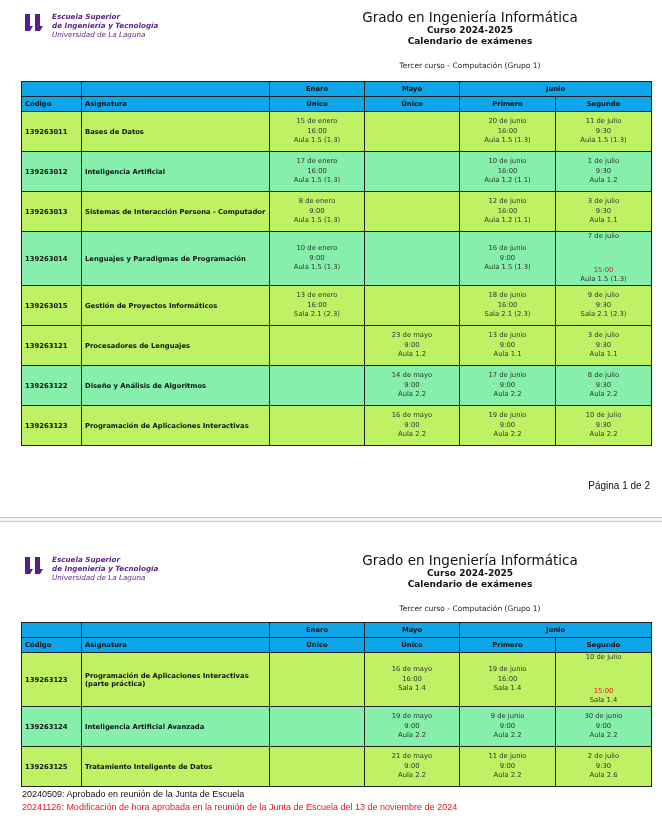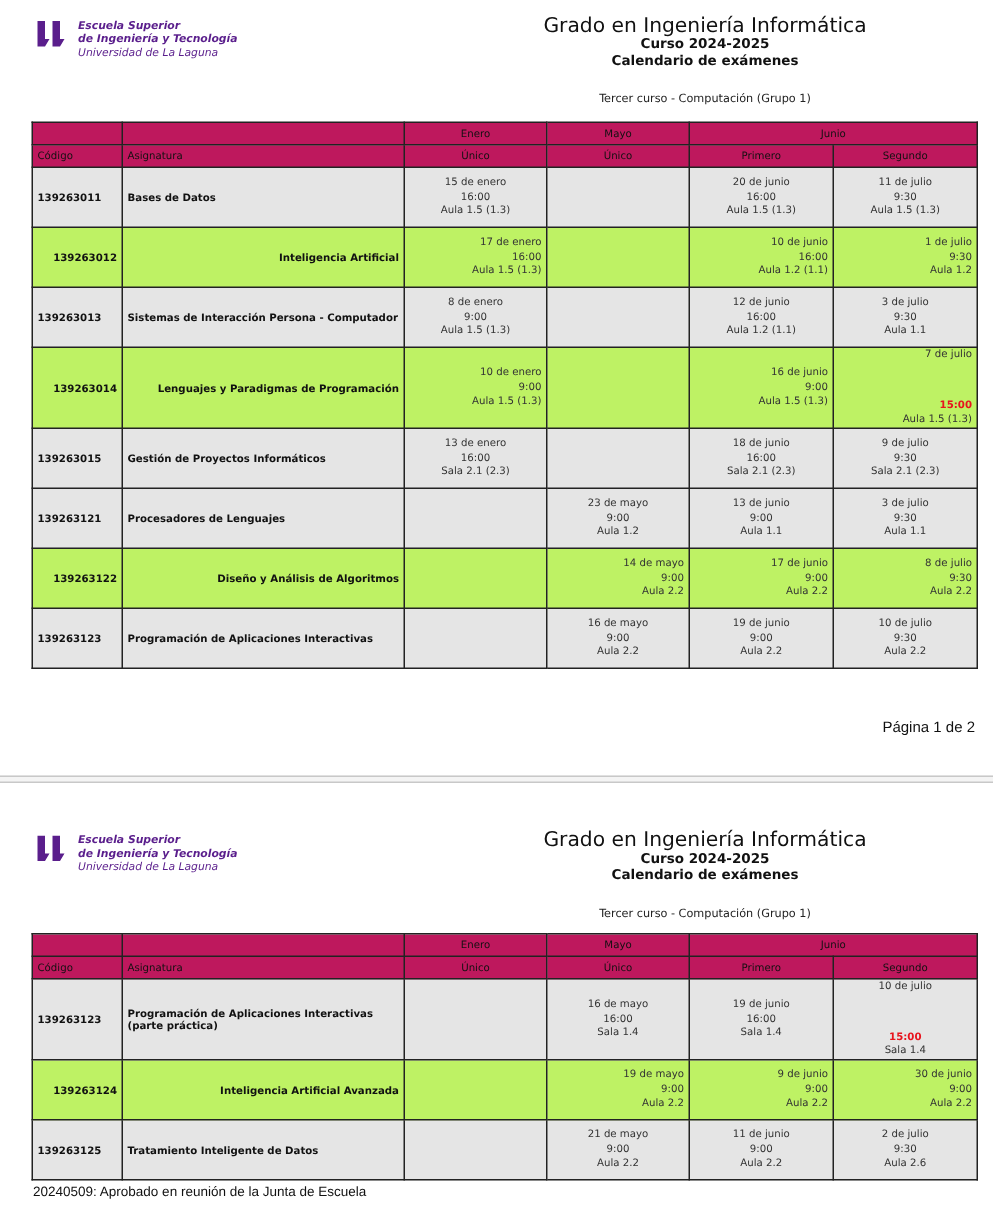--- a/index.html
+++ b/index.html
@@ -12,27 +12,27 @@
   .logo-mark { position: absolute; left: 0; top: 2px; width: 24px; height: 18px; }
   .logo-text { position: absolute; left: 28px; top: 0; font-size: 7.2px; line-height: 9px; color: #5a1e8c; font-style: italic; }
   .logo-text .b { font-weight: bold; }
   .title-block { position: absolute; left: 300px; width: 340px; text-align: center; }
   .t1 { font-size: 13.5px; font-weight: normal; line-height: 16px; }
   .t2 { font-size: 9px; font-weight: bold; line-height: 11px; }
   .t3 { font-size: 9px; font-weight: bold; line-height: 11px; }
   .subtitle { position: absolute; left: 330px; width: 280px; text-align: center; font-size: 7.5px; color: #222; }
   table { position: absolute; left: 21px; width: 630px; border-collapse: collapse; table-layout: fixed; font-size: 6.8px; }
   td, th { border: 1px solid #222; padding: 0 3px; }
-  th { background: #be185d; font-weight: normal; height: 14px; }
+  th { background: #0ea5e9; font-weight: bold; height: 14px; }
   th.left { text-align: left; }
   td.code, td.subj { font-weight: bold; text-align: left; }
   td.exam { text-align: center; line-height: 9.7px; color: #333; }
-  tr.gray td { background: #e5e5e5; }
-  tr.white td { background: #bef264; text-align: right; }
-  .red { color: #e8141e; font-weight: bold; margin-top: 24px; }
+  tr.gray td { background: #bef264; }
+  tr.white td { background: #86efac; }
+  .red { color: #e8141e; font-weight: normal; margin-top: 24px; }
   .pg { position: absolute; right: 12px; top: 480px; font-size: 10px; font-family: "Liberation Sans", sans-serif; }
   .notes { position: absolute; left: 22px; top: 788px; font-family: "Liberation Sans", sans-serif; font-weight: normal; font-size: 9px; line-height: 13px; }
   .note-red { color: #e8141e; }
 </style>
 </head>
 <body>
 
 <div class="page page1">
   <div class="logo">
     <svg class="logo-mark" viewBox="0 0 24 18">
@@ -349,13 +349,14 @@
             <div>9:30</div>
             <div>Aula 2.6</div>
           </td>
         </tr>
       </tbody>
   </table>
 </div>
 
 <div class="notes">
   <div>20240509: Aprobado en reunión de la Junta de Escuela</div>
+  <div class="note-red">20241126: Modificación de hora aprobada en la reunión de la Junta de Escuela del 13 de noviembre de 2024</div>
 </div>
 
 </body></html>

